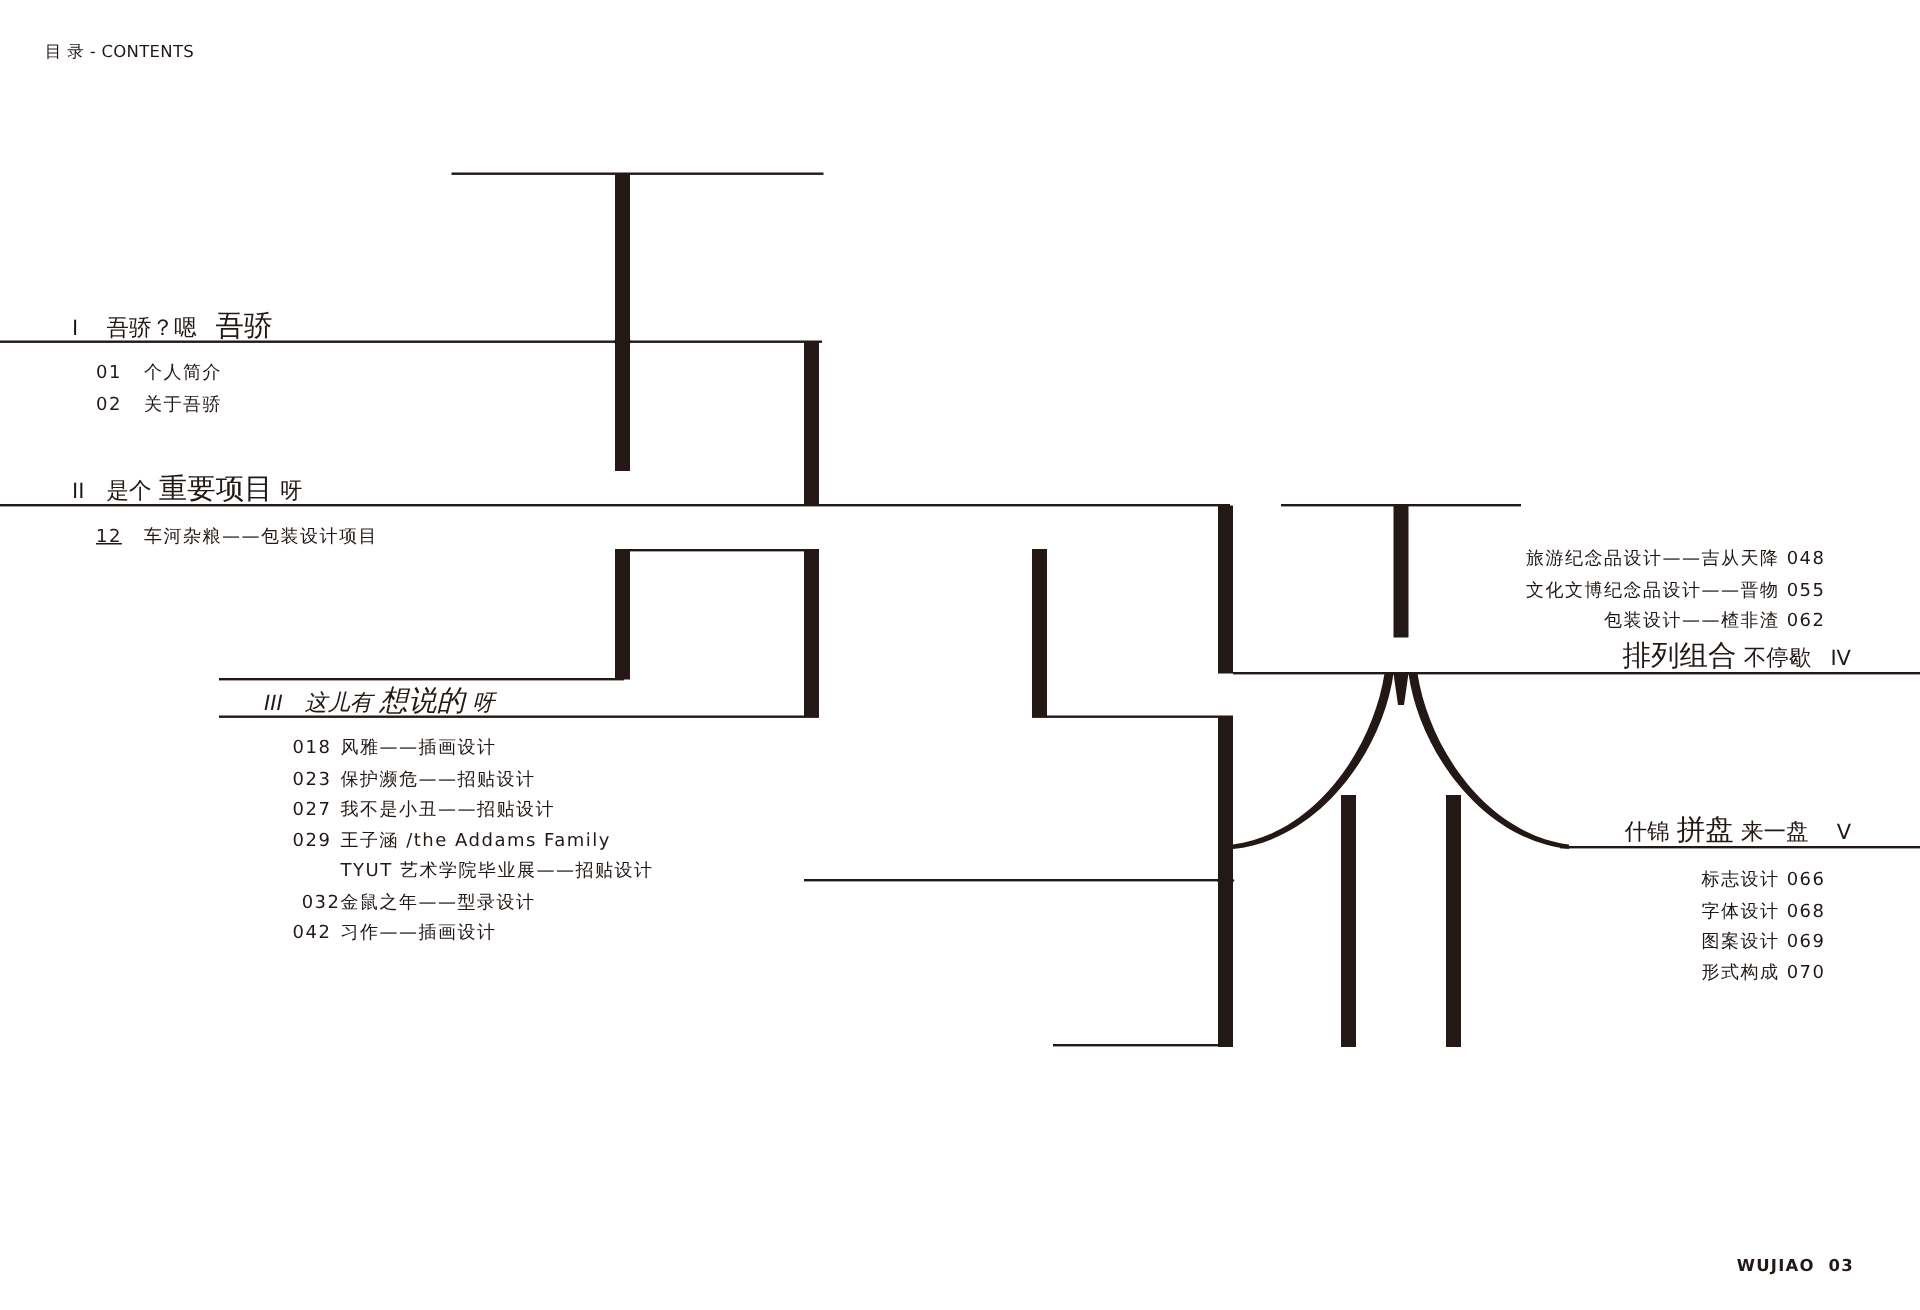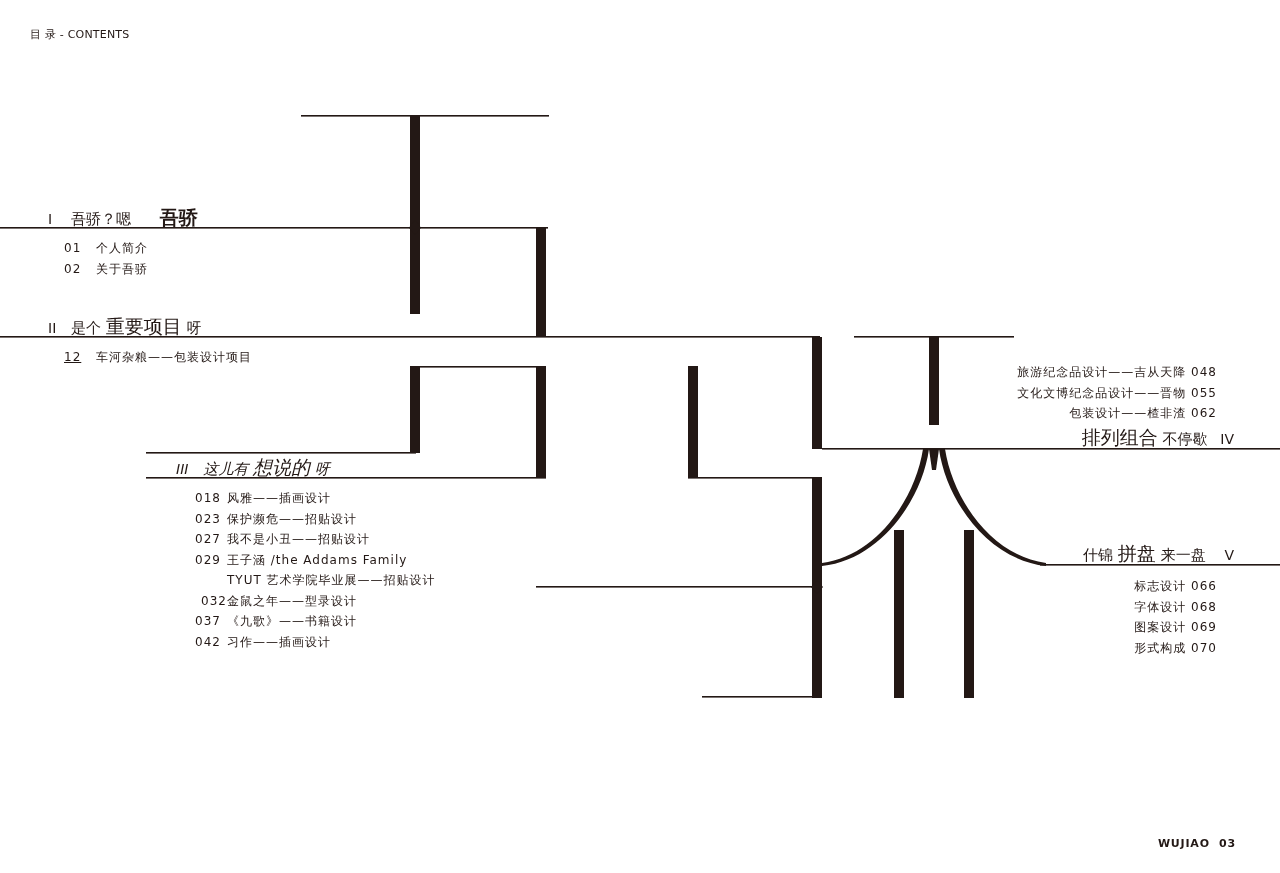--- a/index.html
+++ b/index.html
@@ -54,21 +54,21 @@
     <path d="M939 449 C946 500 988 560 1046 566 L1046 563 C992 556 953 500 945 449 Z"></path>
     <path d="M929 449 L939 449 L936 470 L932 470 Z"></path>
   </g>
 </svg>
 
 <div class="abs header-label">目 录 - CONTENTS</div>
 
 <div class="abs sec-title" style="left:48px; top:207px;">
   <span class="num">I</span>
   <span>吾骄？嗯</span>
-  <span class="big" style="margin-left:24px;font-weight:bold;">吾骄</span>
+  <span class="big" style="margin-left:8px;">吾骄</span>
 </div>
 <div class="abs item-list" style="left:64px; top:238px;">
   <div class="item"><span class="n" style="width:32px;">01</span><span>个人简介</span></div>
   <div class="item"><span class="n" style="width:32px;">02</span><span>关于吾骄</span></div>
 </div>
 
 <div class="abs sec-title" style="left:48px; top:316px;">
   <span class="num" style="margin-right:10px;">II</span>
   <span>是个</span>
   <span class="big">重要项目</span>
@@ -84,21 +84,20 @@
   <span class="big">想说的</span>
   <span>呀</span>
 </div>
 <div class="abs item-list" style="left:195px; top:488px;">
   <div class="item"><span class="n" style="width:32px;">018</span><span>风雅——插画设计</span></div>
   <div class="item"><span class="n" style="width:32px;">023</span><span>保护濒危——招贴设计</span></div>
   <div class="item"><span class="n" style="width:32px;">027</span><span>我不是小丑——招贴设计</span></div>
   <div class="item"><span class="n" style="width:32px;">029</span><span>王子涵 /the Addams Family</span></div>
   <div class="item"><span class="n" style="width:32px;"></span><span>TYUT 艺术学院毕业展——招贴设计</span></div>
   <div class="item"><span class="n" style="width:32px;text-align:right;">032</span><span>金鼠之年——型录设计</span></div>
-  <div class="item"><span class="n" style="width:32px;">037</span><span>《九歌》——书籍设计</span></div>
   <div class="item"><span class="n" style="width:32px;">042</span><span>习作——插画设计</span></div>
 </div>
 
 <div class="abs item-list right" style="right:63px; top:362px;">
   <div class="item"><span>旅游纪念品设计——吉从天降</span> <span>048</span></div>
   <div class="item"><span>文化文博纪念品设计——晋物</span> <span>055</span></div>
   <div class="item"><span>包装设计——楂非渣</span> <span>062</span></div>
 </div>
 <div class="abs sec-title right" style="right:46px; top:427px;">
   <span class="big">排列组合</span>

